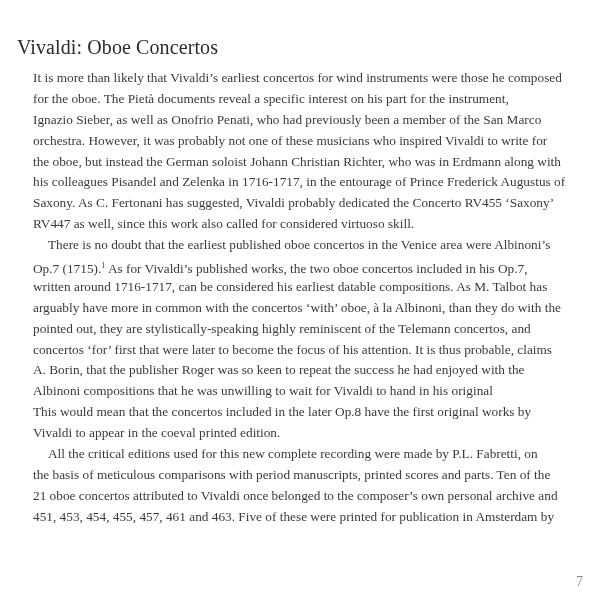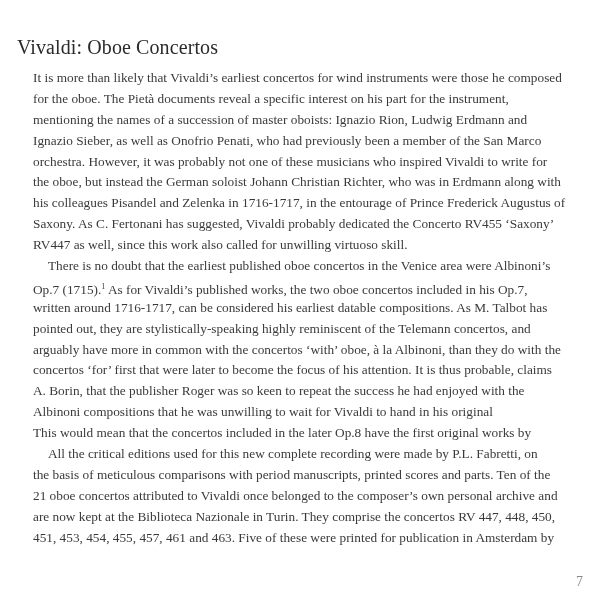--- a/index.html
+++ b/index.html
@@ -60,45 +60,44 @@
 <body>
 
 <div class="page">
   <div class="title">Vivaldi: Oboe Concertos</div>
 
   <div class="body">
 
     <div>
       <span class="line">It is more than likely that Vivaldi’s earliest concertos for wind instruments were those he composed</span>
       <span class="line">for the oboe. The Pietà documents reveal a specific interest on his part for the instrument,</span>
-      <span class="line">mentioning the names of a succession of master oboists: Ignazio Rion, Ludwig Erdmann and</span>
       <span class="line">Ignazio Sieber, as well as Onofrio Penati, who had previously been a member of the San Marco</span>
       <span class="line">orchestra. However, it was probably not one of these musicians who inspired Vivaldi to write for</span>
       <span class="line">the oboe, but instead the German soloist Johann Christian Richter, who was in Erdmann along with</span>
       <span class="line">his colleagues Pisandel and Zelenka in 1716-1717, in the entourage of Prince Frederick Augustus of</span>
       <span class="line">Saxony. As C. Fertonani has suggested, Vivaldi probably dedicated the Concerto RV455 ‘Saxony’</span>
-      <span class="line">RV447 as well, since this work also called for unwilling virtuoso skill.</span>
+      <span class="line">RV447 as well, since this work also called for considered virtuoso skill.</span>
     </div>
 
     <div>
       <span class="line indent">There is no doubt that the earliest published oboe concertos in the Venice area were Albinoni’s</span>
       <span class="line"><span>Op.7 (1715).</span><span class="sup">1</span> <span>As for Vivaldi’s published works, the two oboe concertos included in his Op.7,</span></span>
       <span class="line">written around 1716-1717, can be considered his earliest datable compositions. As M. Talbot has</span>
+      <span class="line">arguably have more in common with the concertos ‘with’ oboe, à la Albinoni, than they do with the</span>
       <span class="line">pointed out, they are stylistically-speaking highly reminiscent of the Telemann concertos, and</span>
-      <span class="line">arguably have more in common with the concertos ‘with’ oboe, à la Albinoni, than they do with the</span>
       <span class="line">concertos ‘for’ first that were later to become the focus of his attention. It is thus probable, claims</span>
       <span class="line">A. Borin, that the publisher Roger was so keen to repeat the success he had enjoyed with the</span>
       <span class="line">Albinoni compositions that he was unwilling to wait for Vivaldi to hand in his original</span>
       <span class="line">This would mean that the concertos included in the later Op.8 have the first original works by</span>
+      <span class="line">Vivaldi to appear in the coeval printed edition.</span>
     </div>
 
     <div>
       <span class="line indent">All the critical editions used for this new complete recording were made by P.L. Fabretti, on</span>
       <span class="line">the basis of meticulous comparisons with period manuscripts, printed scores and parts. Ten of the</span>
       <span class="line">21 oboe concertos attributed to Vivaldi once belonged to the composer’s own personal archive and</span>
-      <span class="line">are now kept at the Biblioteca Nazionale in Turin. They comprise the concertos RV 447, 448, 450,</span>
       <span class="line">451, 453, 454, 455, 457, 461 and 463. Five of these were printed for publication in Amsterdam by</span>
 
     </div>
   </div>
 
   <div class="page-number">7</div>
 </div>
 
 </body></html>

